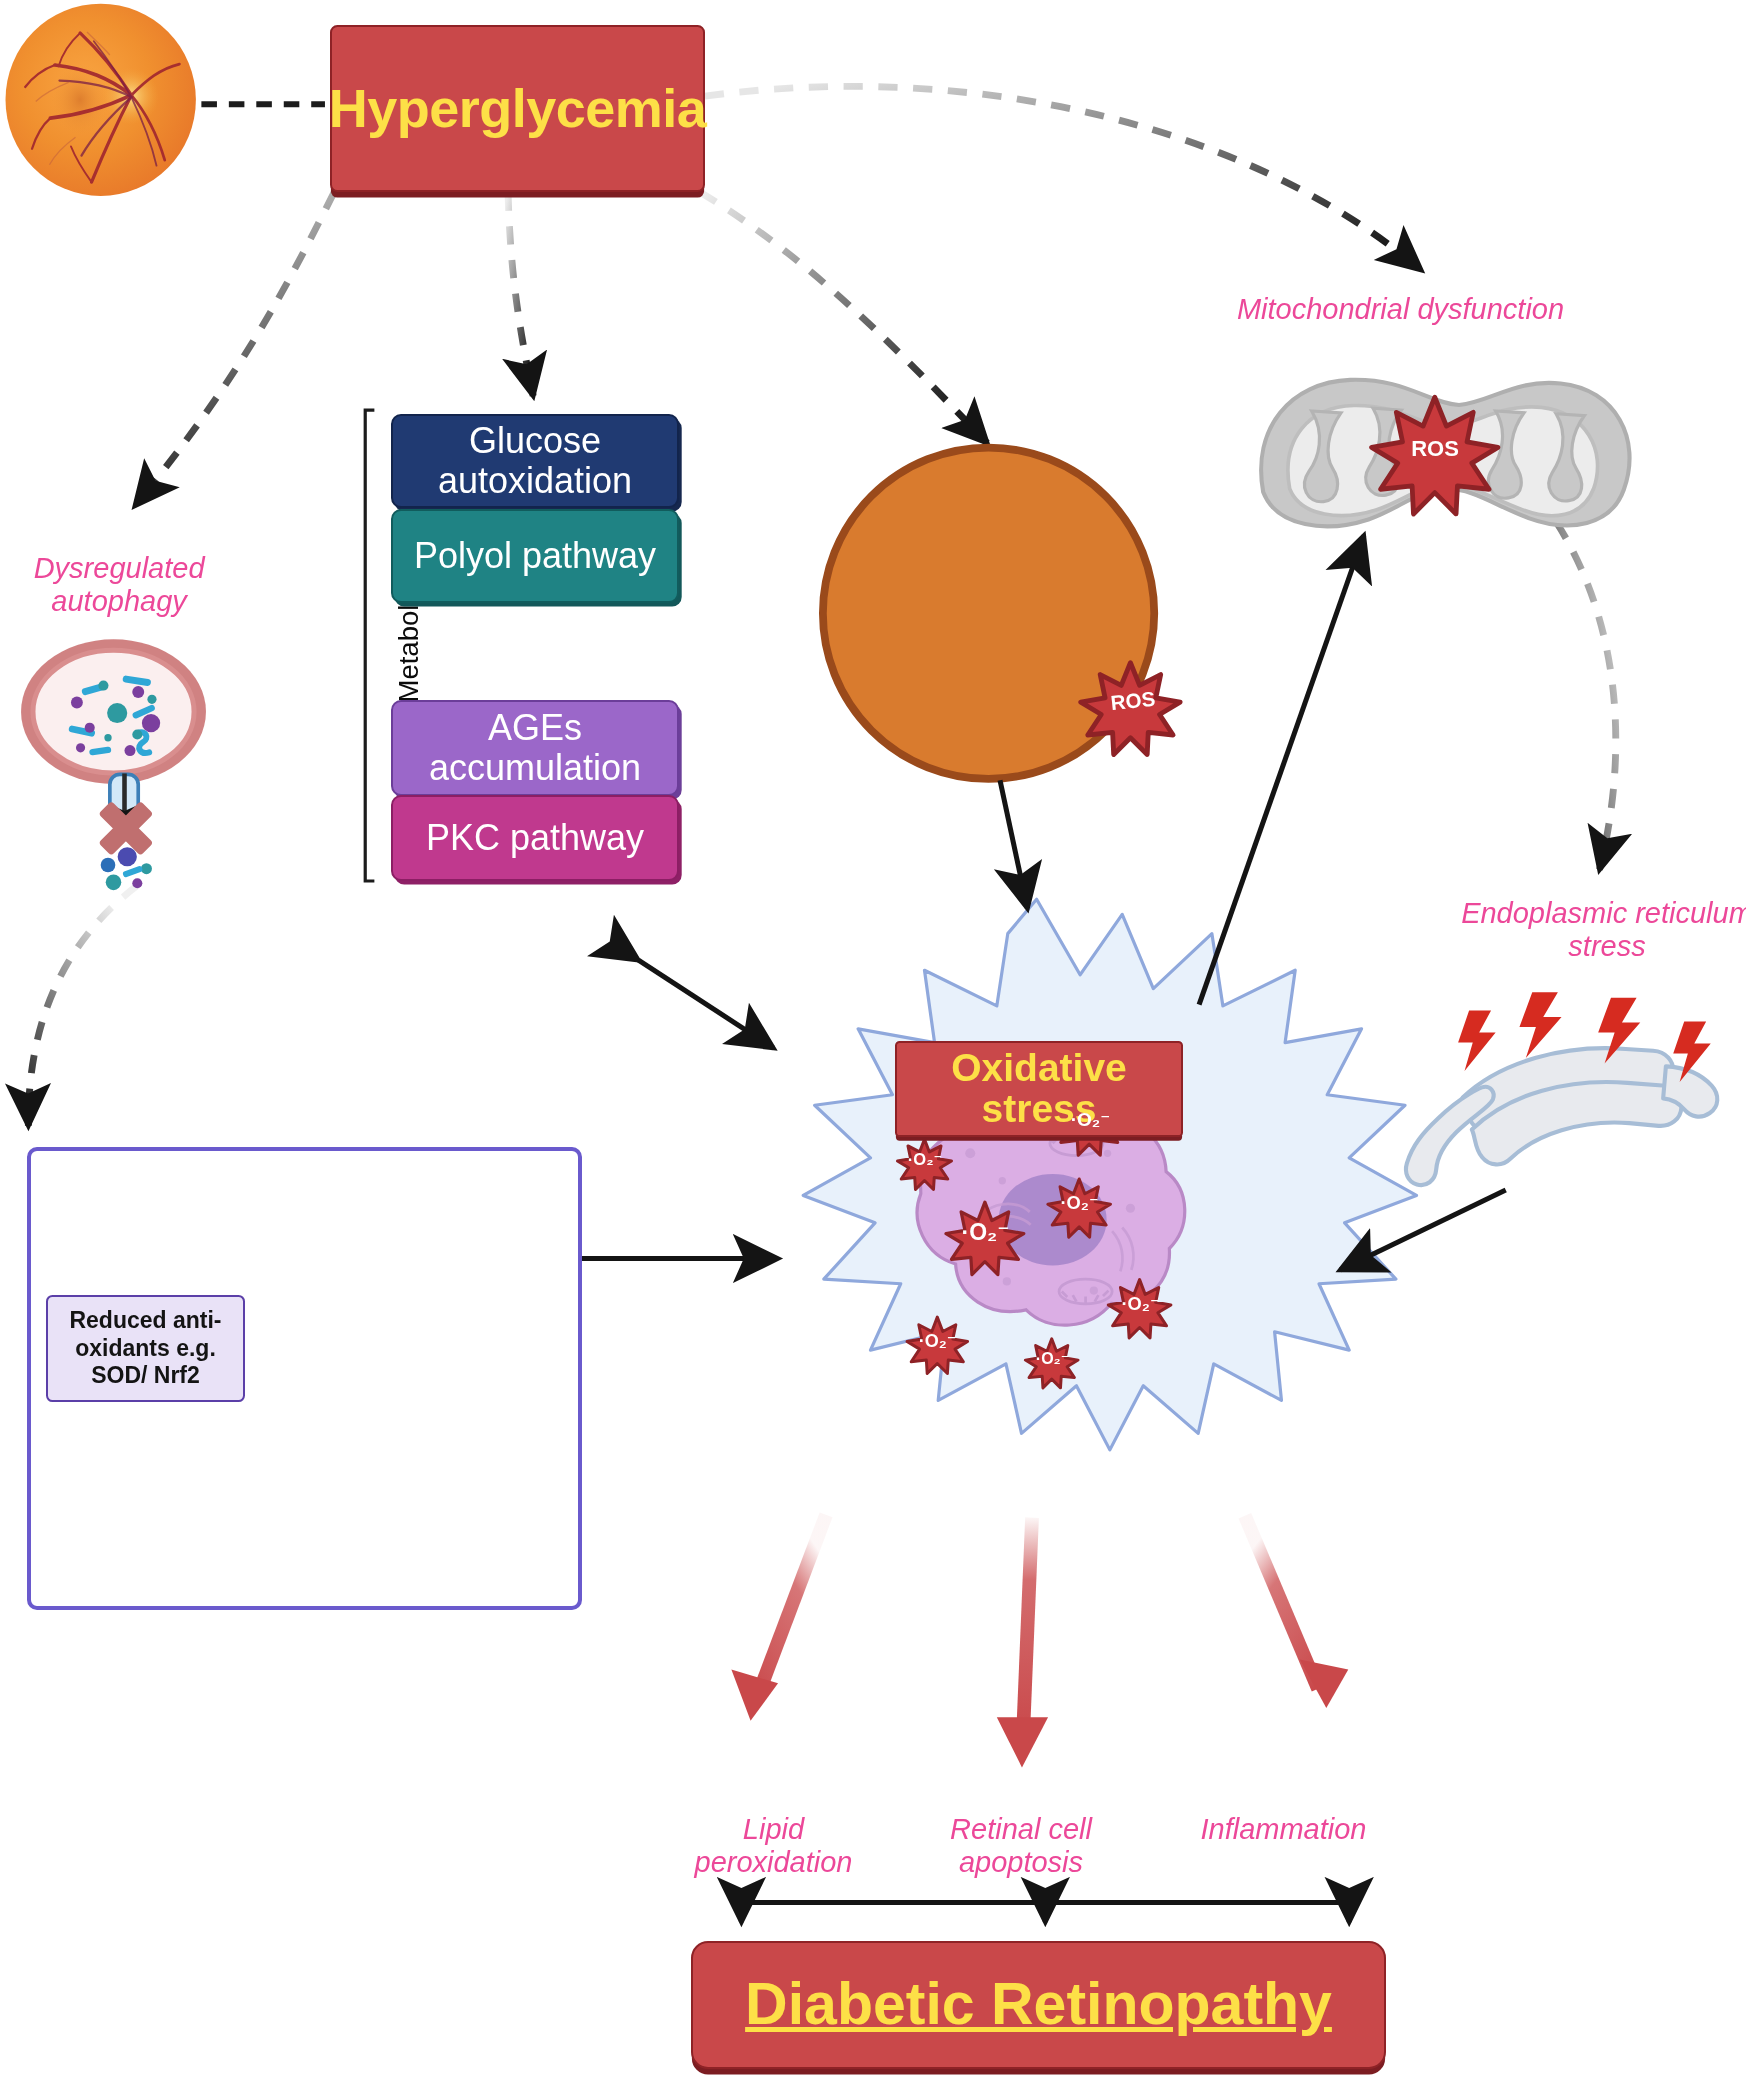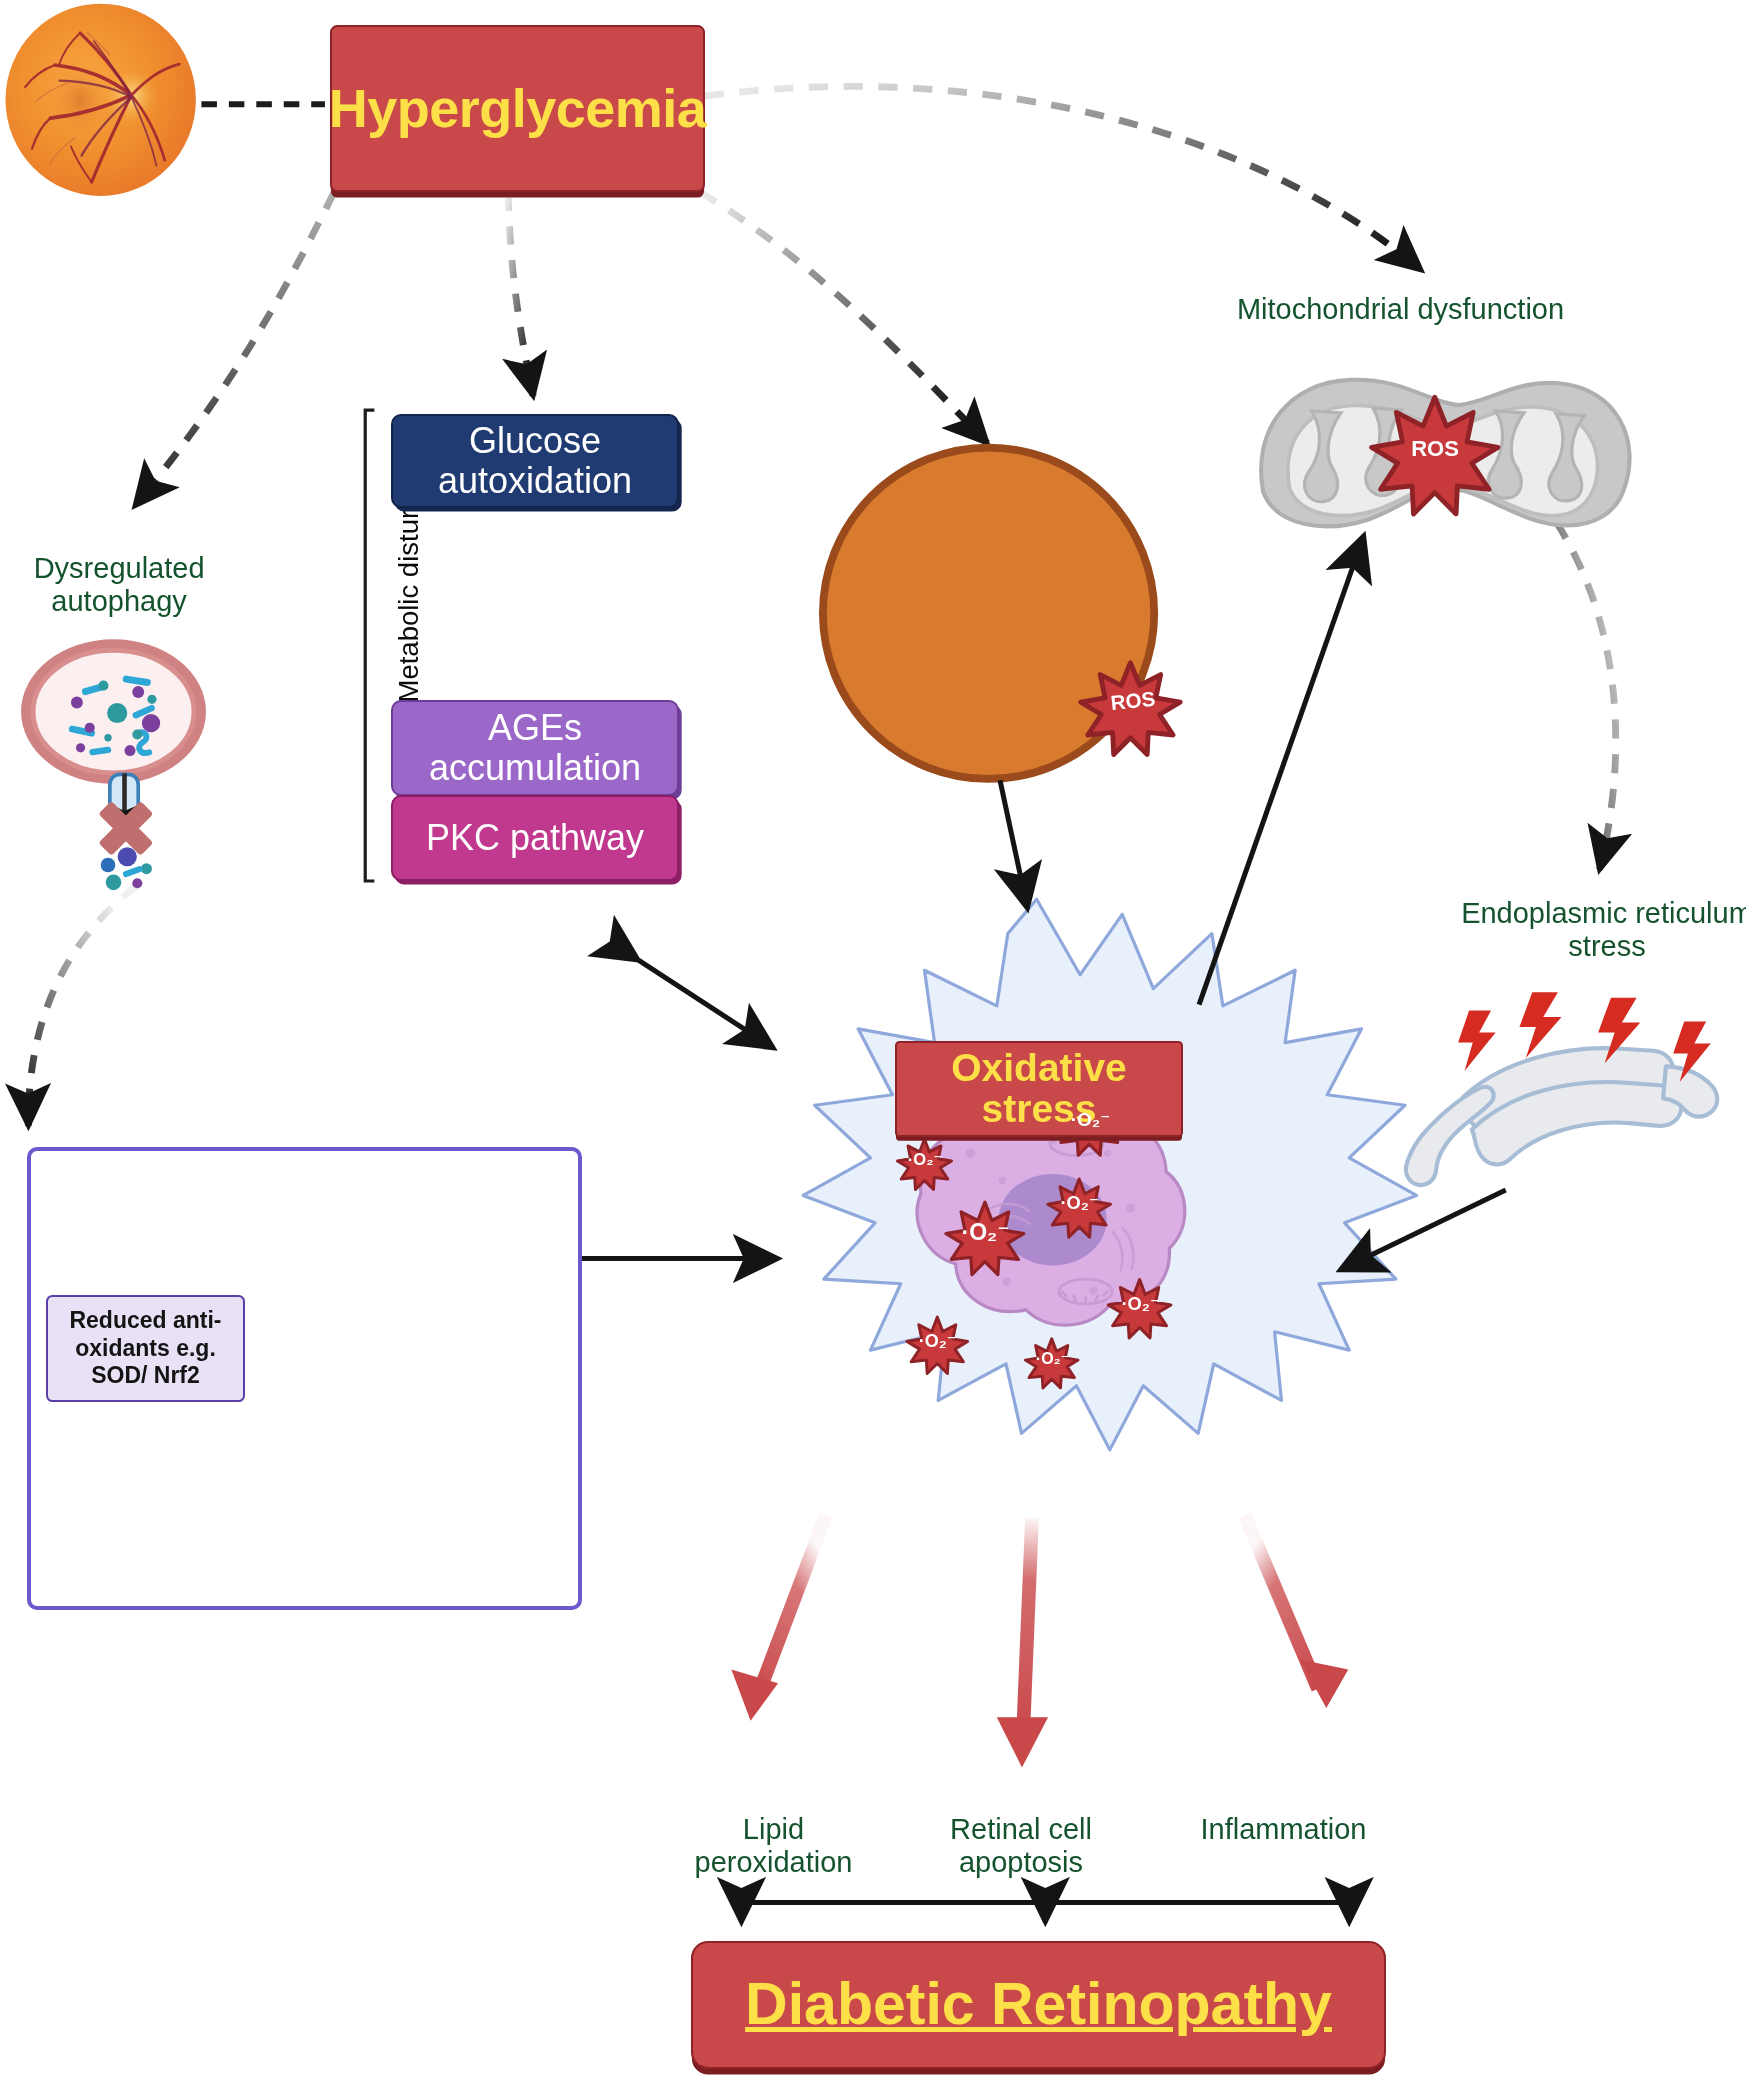--- a/index.html
+++ b/index.html
@@ -28,21 +28,21 @@
     display:flex;align-items:center;justify-content:center;text-align:center;
     color:#fff;font-size:36px;line-height:1.12;font-weight:400;
   }
   .mb0{top:414px;height:90px;background:#203A72;border:2.3px solid #12244C;box-shadow:3.2px 4.1px 0 -0.5px #16284f;}
   .mb1{top:509px;height:90px;background:#1F8384;border:2.3px solid #115C5D;box-shadow:3.2px 4.1px 0 -0.5px #13585a;}
   .mb2{top:605px;height:92px;background:#45AB48;border:2.3px solid #2A7A2D;box-shadow:3.2px 4.1px 0 -0.5px #2c7a2f;}
   .mb3{top:700px;height:92px;background:#9B67C9;border:2.3px solid #6B3D99;box-shadow:3.2px 4.1px 0 -0.5px #6c3f99;}
   .mb4{top:795px;height:82px;background:#C0398E;border:2.3px solid #8C1E64;box-shadow:3.2px 4.1px 0 -0.5px #8e2066;}
 
   
-  .lbl{position:absolute;color:#14532d;font-size:29px;line-height:1.14;text-align:center;}
+  .lbl{position:absolute;color:#ec4899;font-size:29px;line-height:1.14;text-align:center;font-style:italic;}
   .lbl-dysreg{left:4.6px;top:552px;width:229px;}
   .lbl-mito{left:1181px;top:293px;width:439px;}
   .lbl-er{left:1447px;top:897px;width:320px;}
   .lbl-lipid{left:682px;top:1813px;width:183px;}
   .lbl-apop{left:925px;top:1813px;width:192px;}
   .lbl-infl{left:1176px;top:1813px;width:215px;}
 
   .vlabel{position:absolute;left:285px;top:563px;width:247px;
           transform:rotate(-90deg);transform-origin:center center;
           font-size:27.5px;color:#0b0b0b;text-align:center;white-space:nowrap;}
@@ -366,20 +366,21 @@
       <line x1="2948" y1="4157" x2="2948" y2="4200" marker-end="url(#ah)"></line>
     </g>
 
   </svg>
 
   <div class="redbox hyper">Hyperglycemia</div>
 
   <div class="vlabel">Metabolic disturbances</div>
 
   <div class="mbox mb0">Glucose autoxidation</div>
+  <div class="mbox mb1">Polyol pathway</div>
   <div class="mbox mb3">AGEs accumulation</div>
   <div class="mbox mb4">PKC pathway</div>
 
 
   <div class="lbl lbl-dysreg">Dysregulated autophagy</div>
   <div class="lbl lbl-mito">Mitochondrial dysfunction</div>
   <div class="lbl lbl-er">Endoplasmic reticulum stress</div>
 
   <div class="redbox oxbox">Oxidative stress</div>
 

